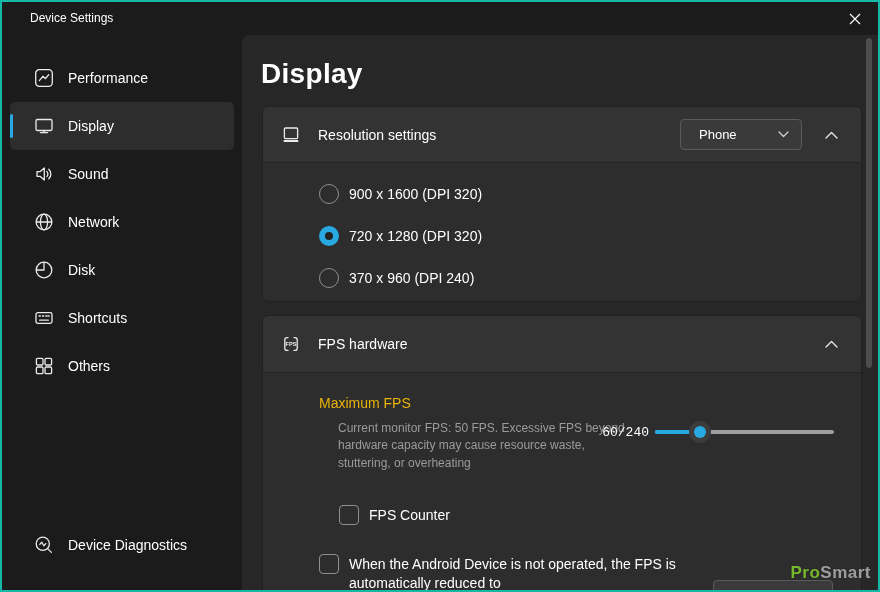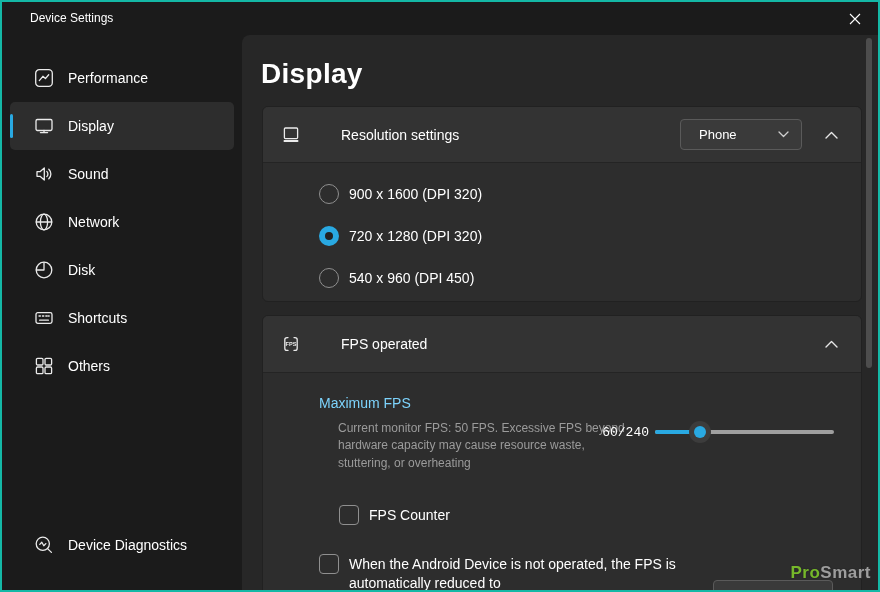--- a/index.html
+++ b/index.html
@@ -50,21 +50,21 @@
   .card {
     position:absolute; left:20px; width:600px;
     border-radius:6px; overflow:hidden; border:1px solid #212121; background:#2d2d2d;
   }
   .card-header {
     height:56px; background:#333333; display:flex; align-items:center;
     padding:0 16px 0 18px; border-bottom:1px solid #242424;
   }
   .card-header-icon { width:20px; height:20px; margin-right:17px; display:flex; align-items:center; justify-content:center; }
   .card-header-icon svg { stroke:#ebebeb; fill:none; stroke-width:1.3; stroke-linecap:round; stroke-linejoin:round; }
-  .card-header-title { font-size:14px; color:#ffffff; flex:1;margin-left:23px; }
+  .card-header-title { font-size:14px; color:#ffffff; flex:1; }
   .chev-btn { background:transparent; border:none; width:28px; height:28px; display:flex; align-items:center; justify-content:center; cursor:pointer; }
 
   .card-resolution { top:71px; height:196px; }
   .card-fps { top:280px; height:312px; }
   .card-fps .card-header { height:57px; }
 
   .dropdown {
     height:31px; background:#3a3a3a; border:1px solid #5a5a5a; border-radius:4px;
     display:flex; align-items:center; padding:0 12px 0 18px; cursor:pointer;
   }
@@ -78,21 +78,21 @@
     width:20px; height:20px; border-radius:50%;
     border:1px solid #8f8f8f; margin-right:10px; flex:0 0 auto;
     display:flex; align-items:center; justify-content:center; background:transparent;
   }
   .radio.selected { border:none; background:#29a9e2; }
   .radio.selected::after { content:''; width:8px; height:8px; border-radius:50%; background:#222222; }
   .radio-label { font-size:14px; color:#ffffff; }
 
   
   .fps-body { position:relative; height:255px; }
-  .maxfps-title { position:absolute; left:56px; top:22px; font-size:14px; color:#7dd3fc; }
+  .maxfps-title { position:absolute; left:56px; top:22px; font-size:14px; color:#eab308; }
   .maxfps-desc { position:absolute; left:56px; top:47px; width:292px; font-size:12px; line-height:1.45; color:#9b9b9b;margin-left:19px; }
   .slider-value { position:absolute; left:328px; top:52px; width:58px; text-align:right; font-size:13px; color:#ffffff;font-family:Liberation Mono, monospace; }
   .slider { position:absolute; left:392px; top:57px; width:179px; height:4px; border-radius:2px; background:#9f9f9f; cursor:pointer; }
   .slider-fill { position:relative; height:4px; width:25%;  border-radius:2px; background:#29a9e2; }
   .slider-thumb {
     position:absolute; right:-11px; top:50%; transform:translateY(-50%);
     width:22px; height:22px; border-radius:50%; background:#3c3c3c;
     display:flex; align-items:center; justify-content:center; cursor:grab;
   }
   .slider-thumb::after { content:''; width:12px; height:12px; border-radius:50%; background:#29a9e2; }
@@ -267,35 +267,35 @@
         <div class="radio-row">
           <span class="radio"></span>
           <span class="radio-label">900 x 1600 (DPI 320)</span>
         </div>
         <div class="radio-row">
           <span class="radio selected"></span>
           <span class="radio-label">720 x 1280 (DPI 320)</span>
         </div>
         <div class="radio-row">
           <span class="radio"></span>
-          <span class="radio-label">540 x 960 (DPI 450)</span>
+          <span class="radio-label">370 x 960 (DPI 240)</span>
         </div>
       </div>
     </section>
 
     <section class="card card-fps">
       <div class="card-header">
         <span class="card-header-icon">
           <svg width="20" height="20" viewBox="0 0 20 20">
               <path d="M7 3.6 H6 Q3.8 3.6 3.8 5.8 V14.2 Q3.8 16.4 6 16.4 H7"></path>
               <path d="M13 3.6 H14 Q16.2 3.6 16.2 5.8 V14.2 Q16.2 16.4 14 16.4 H13"></path>
               <text x="10" y="12.2" text-anchor="middle" font-size="5.6" font-weight="bold" fill="#ebebeb" stroke="none" font-family="Liberation Sans, sans-serif">FPS</text>
             </svg>
         </span>
-        <span class="card-header-title">FPS operated</span>
+        <span class="card-header-title">FPS hardware</span>
         <button class="chev-btn">
           <svg width="13" height="8" viewBox="0 0 13 8">
               <polyline points="1,7 6.5,1.5 12,7" stroke="#e6e6e6" stroke-width="1.4" fill="none" stroke-linecap="round" stroke-linejoin="round"></polyline>
             </svg>
         </button>
       </div>
       <div class="card-body fps-body">
         <div class="maxfps-title">Maximum FPS</div>
         <div class="maxfps-desc">Current monitor FPS:  50 FPS. Excessive FPS beyond hardware capacity may cause resource waste, stuttering, or overheating</div>
 

